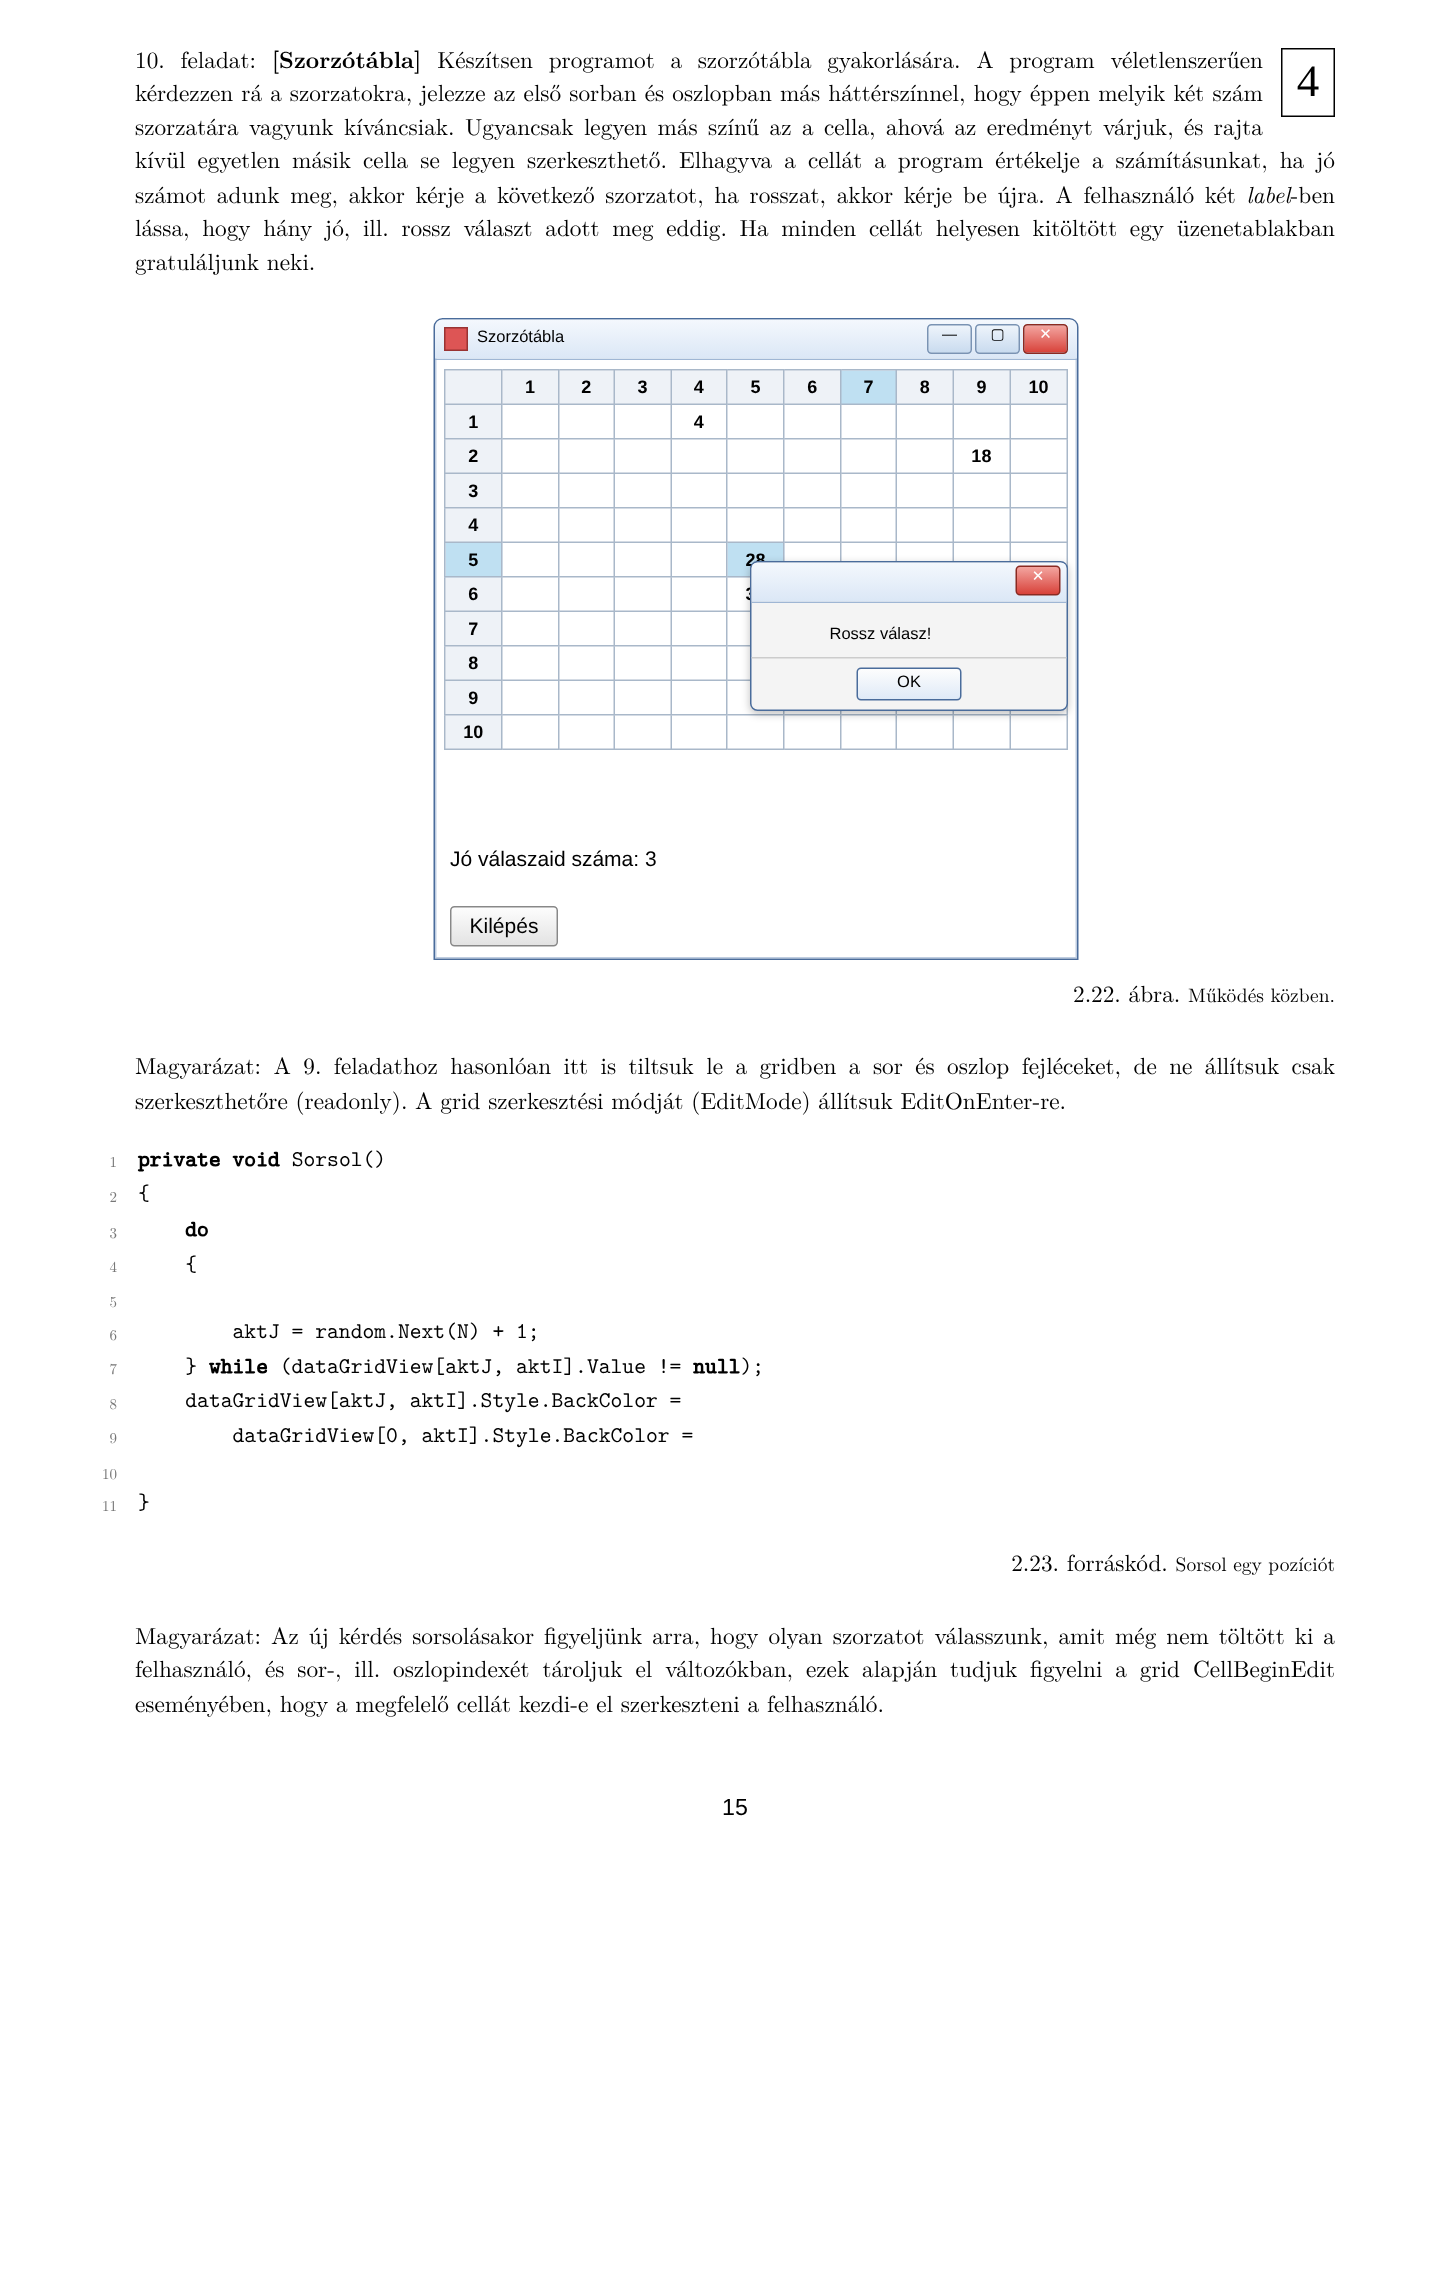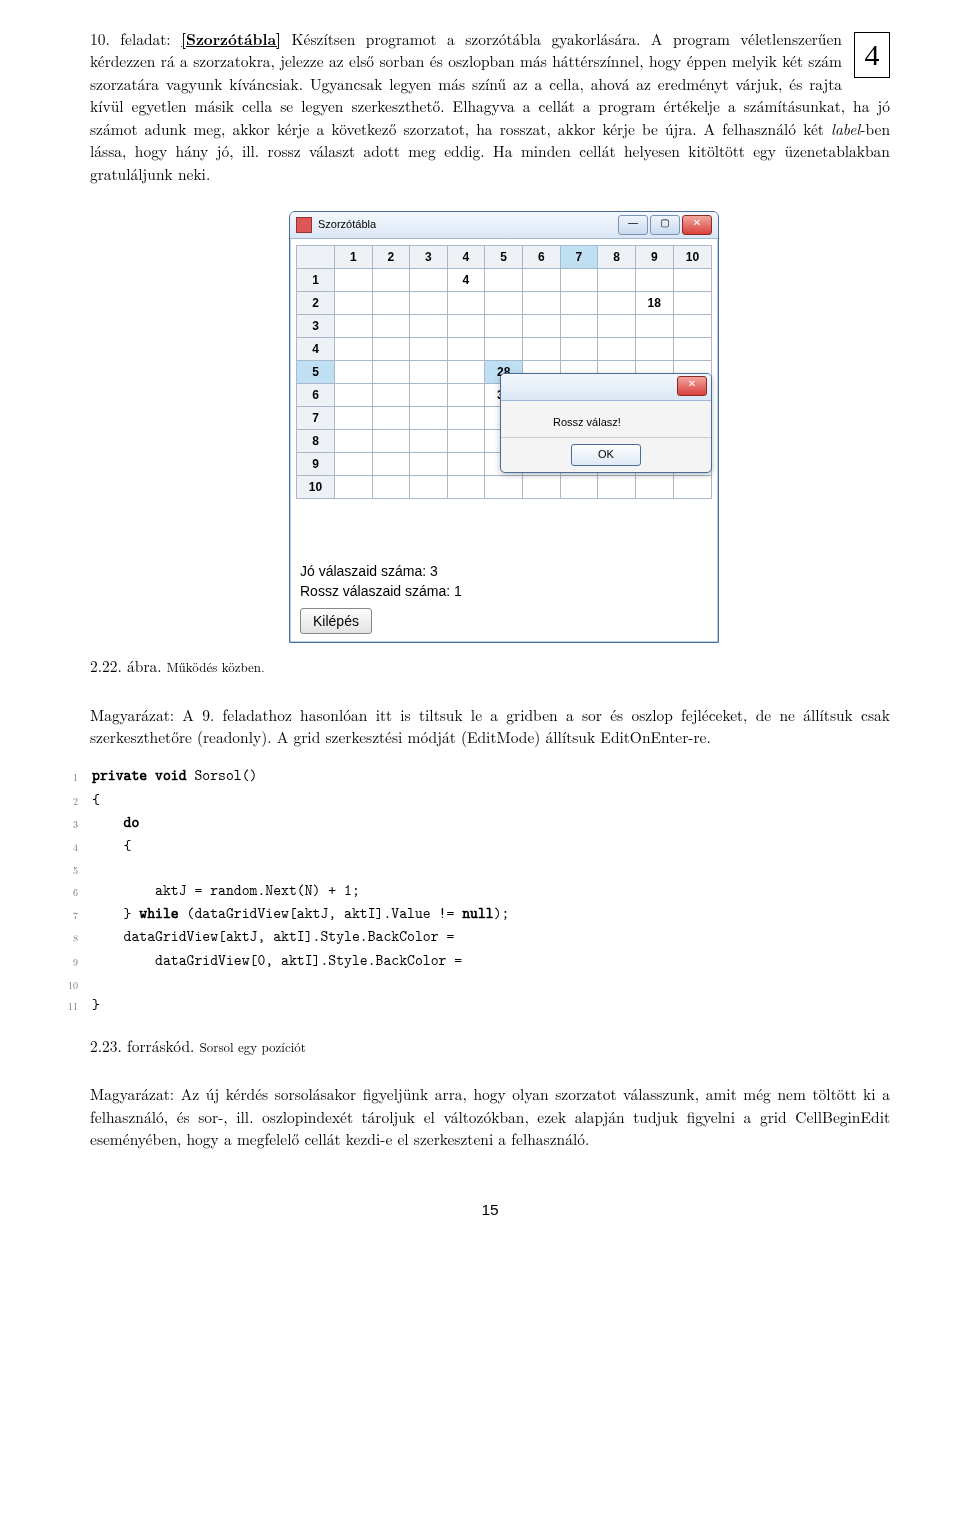--- a/index.html
+++ b/index.html
@@ -21,21 +21,21 @@
     font-size: 30px;
     text-align: center;
     line-height: 44px;
     margin-left: 12px;
     margin-top: 4px;
     font-family: Georgia, serif;
   }
   .task-body {
     text-align: justify;
   }
-  .task-body .bold { font-weight: bold; text-decoration: underline; }
+  .task-body .bold { font-weight: bold; }
   .task-body .italic { font-style: italic; }
 
   
   .screenshot-wrap {
     margin: 26px auto 10px auto;
     width: 430px;
     padding-left: 28px;
   }
   .win {
     border: 1px solid #4a6c9b;
@@ -103,31 +103,31 @@
   .dialog .dfoot { border-top:1px solid #ccc; padding:6px; text-align:center;}
 
   .status-area {
     padding: 88px 8px 8px 10px;
     font-size: 14px;
   }
   .kilepes {
     display:inline-block;
     border:1px solid #888; border-radius:3px;
     background:linear-gradient(#fdfdfd,#e3e3e3);
-    padding:2px 12px; margin-top:6px;
+    padding:2px 12px; margin-top:22px;
   }
   .okbtn {
     display:inline-block;
     border:1px solid #4a6c9b; border-radius:3px;
     background:linear-gradient(#fdfdfd,#dfeaf7);
     padding:2px 26px;
   }
 
   .caption {
-    text-align:left;
+    text-align:right;
     margin: 12px 0 26px 0;
     font-family: "Latin Modern Roman", Georgia, serif;
   }
   .caption .small { font-size: 13px; }
 
   
   .code {
     font-family: "Latin Modern Mono","Courier New", monospace;
     font-size: 15px;
     line-height: 1.55;
@@ -321,21 +321,20 @@
     <div class="dialog">
       <div class="dtitle">
           <span class="winbtn close">✕</span>
         </div>
       <div class="dbody">Rossz válasz!</div>
       <div class="dfoot"><span class="okbtn">OK</span></div>
     </div>
 
     <div class="status-area">
       <div>Jó válaszaid száma: 3</div>
-      <div>Rossz válaszaid száma: 1</div>
       <span class="kilepes">Kilépés</span>
     </div>
   </div>
 </div>
 
 <div class="caption">
   <span>2.22. ábra. </span><span class="small">Működés közben.</span>
 </div>
 
 <p class="para">

